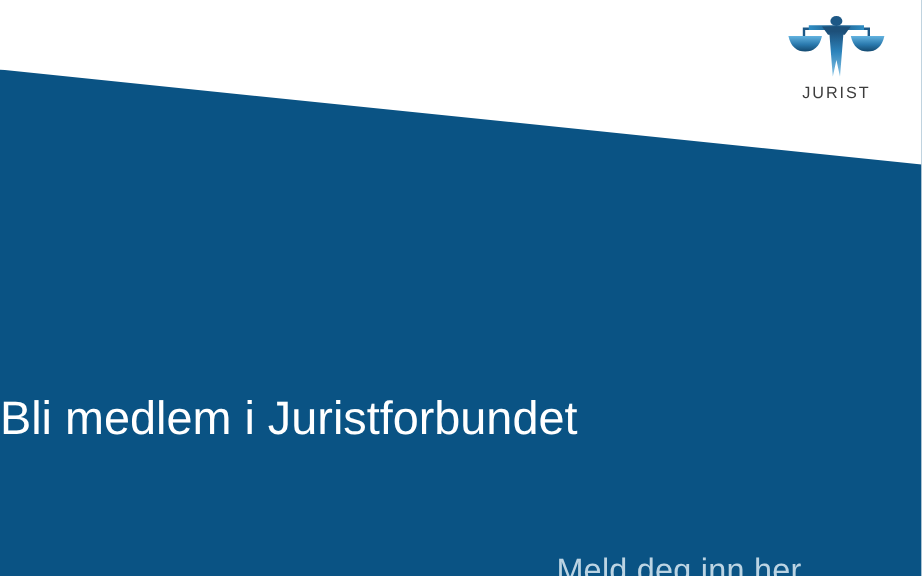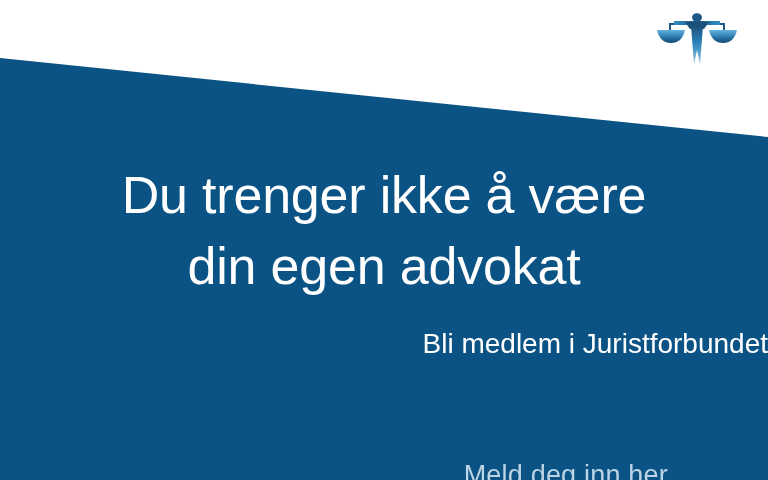--- a/index.html
+++ b/index.html
@@ -82,23 +82,23 @@
     letter-spacing: -0.2px;
     white-space: nowrap;
   }
 
   
   .subheading {
     position: absolute;
     left: 0;
     top: 328px;
     width: 768px;
-    text-align: right;
+    text-align: left;
     font-family: "Liberation Sans", "DejaVu Sans", sans-serif;
-    font-size: 28px;
+    font-size: 39px;
     font-weight: 400;
     color: #ffffff;
     letter-spacing: 0px;
     white-space: nowrap;
     z-index: 4;
   }
 
   
   .cta {
     position: absolute;
@@ -160,25 +160,22 @@
       <path d="M20 9 L66 9 L66 13 L20 13 Z" fill="url(#beamGrad)"></path>
 
       <ellipse cx="43" cy="5.5" rx="5" ry="4.2" fill="#1d5886"></ellipse>
 
       <path d="M31 10 L55 10 L50 17 L36 17 Z" fill="#1d5079"></path>
 
       <path d="M37 14 L49 14 L46 52 L43 38 L40 52 Z" fill="url(#spireGrad)"></path>
     </svg>
 
     <div class="logo-wordmark">
+      <span class="logo-word">JURIST</span>
     </div>
   </div>
 
-  <div class="headline">
-    <span class="headline-line">Du trenger ikke å være</span>
-    <span class="headline-line">din egen advokat</span>
-  </div>
 
   <div class="subheading">Bli medlem i Juristforbundet</div>
 
   <a class="cta">Meld deg inn her</a>
 
 </div>
 
 </body></html>

